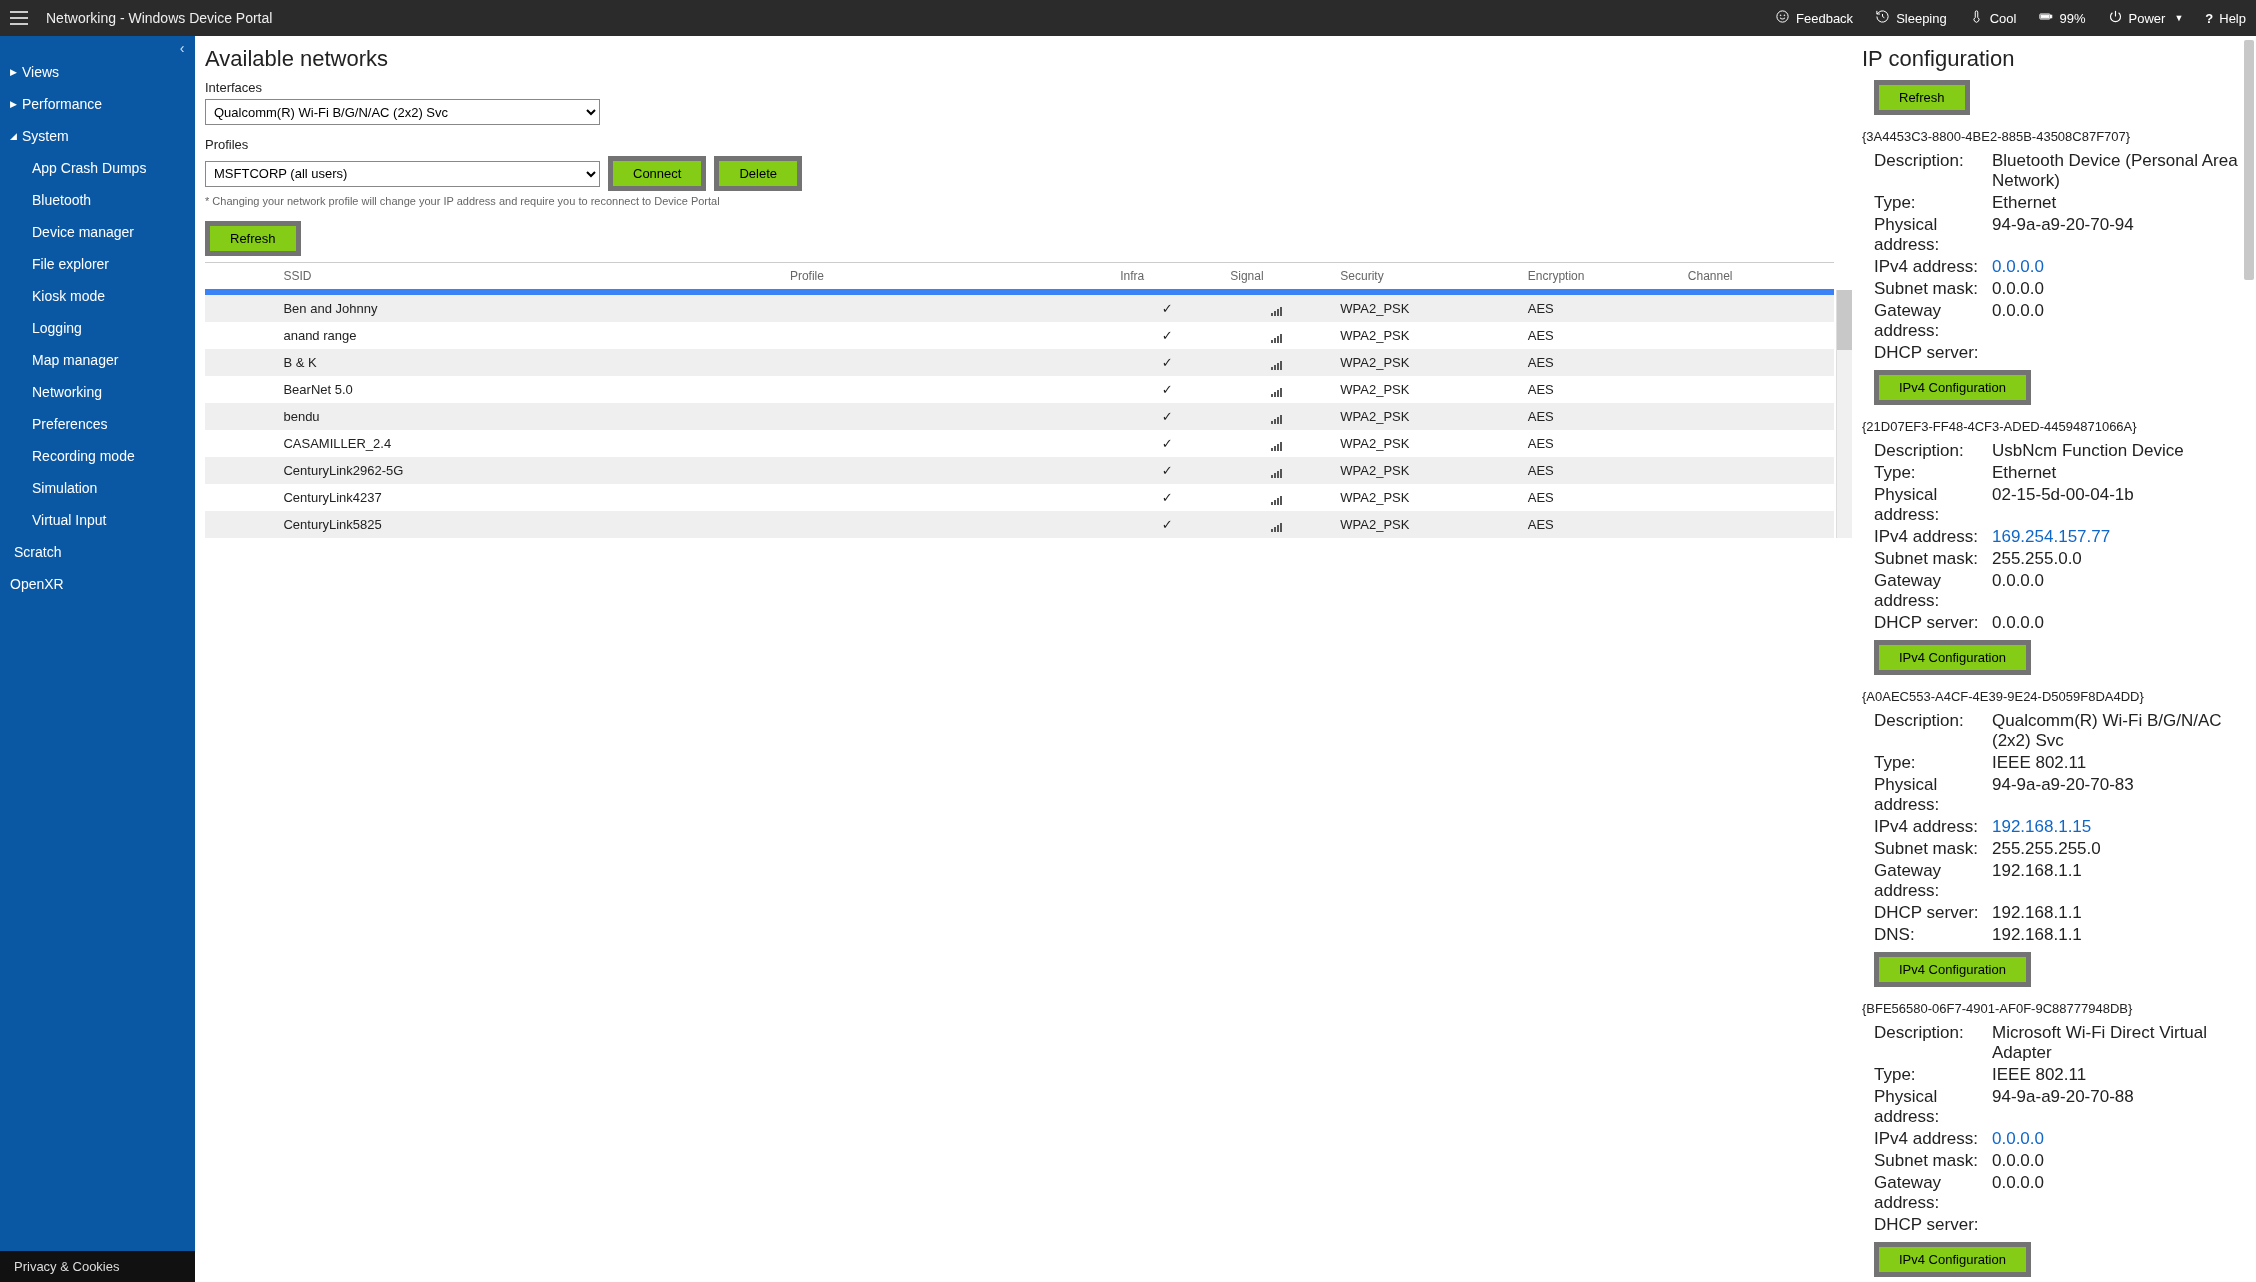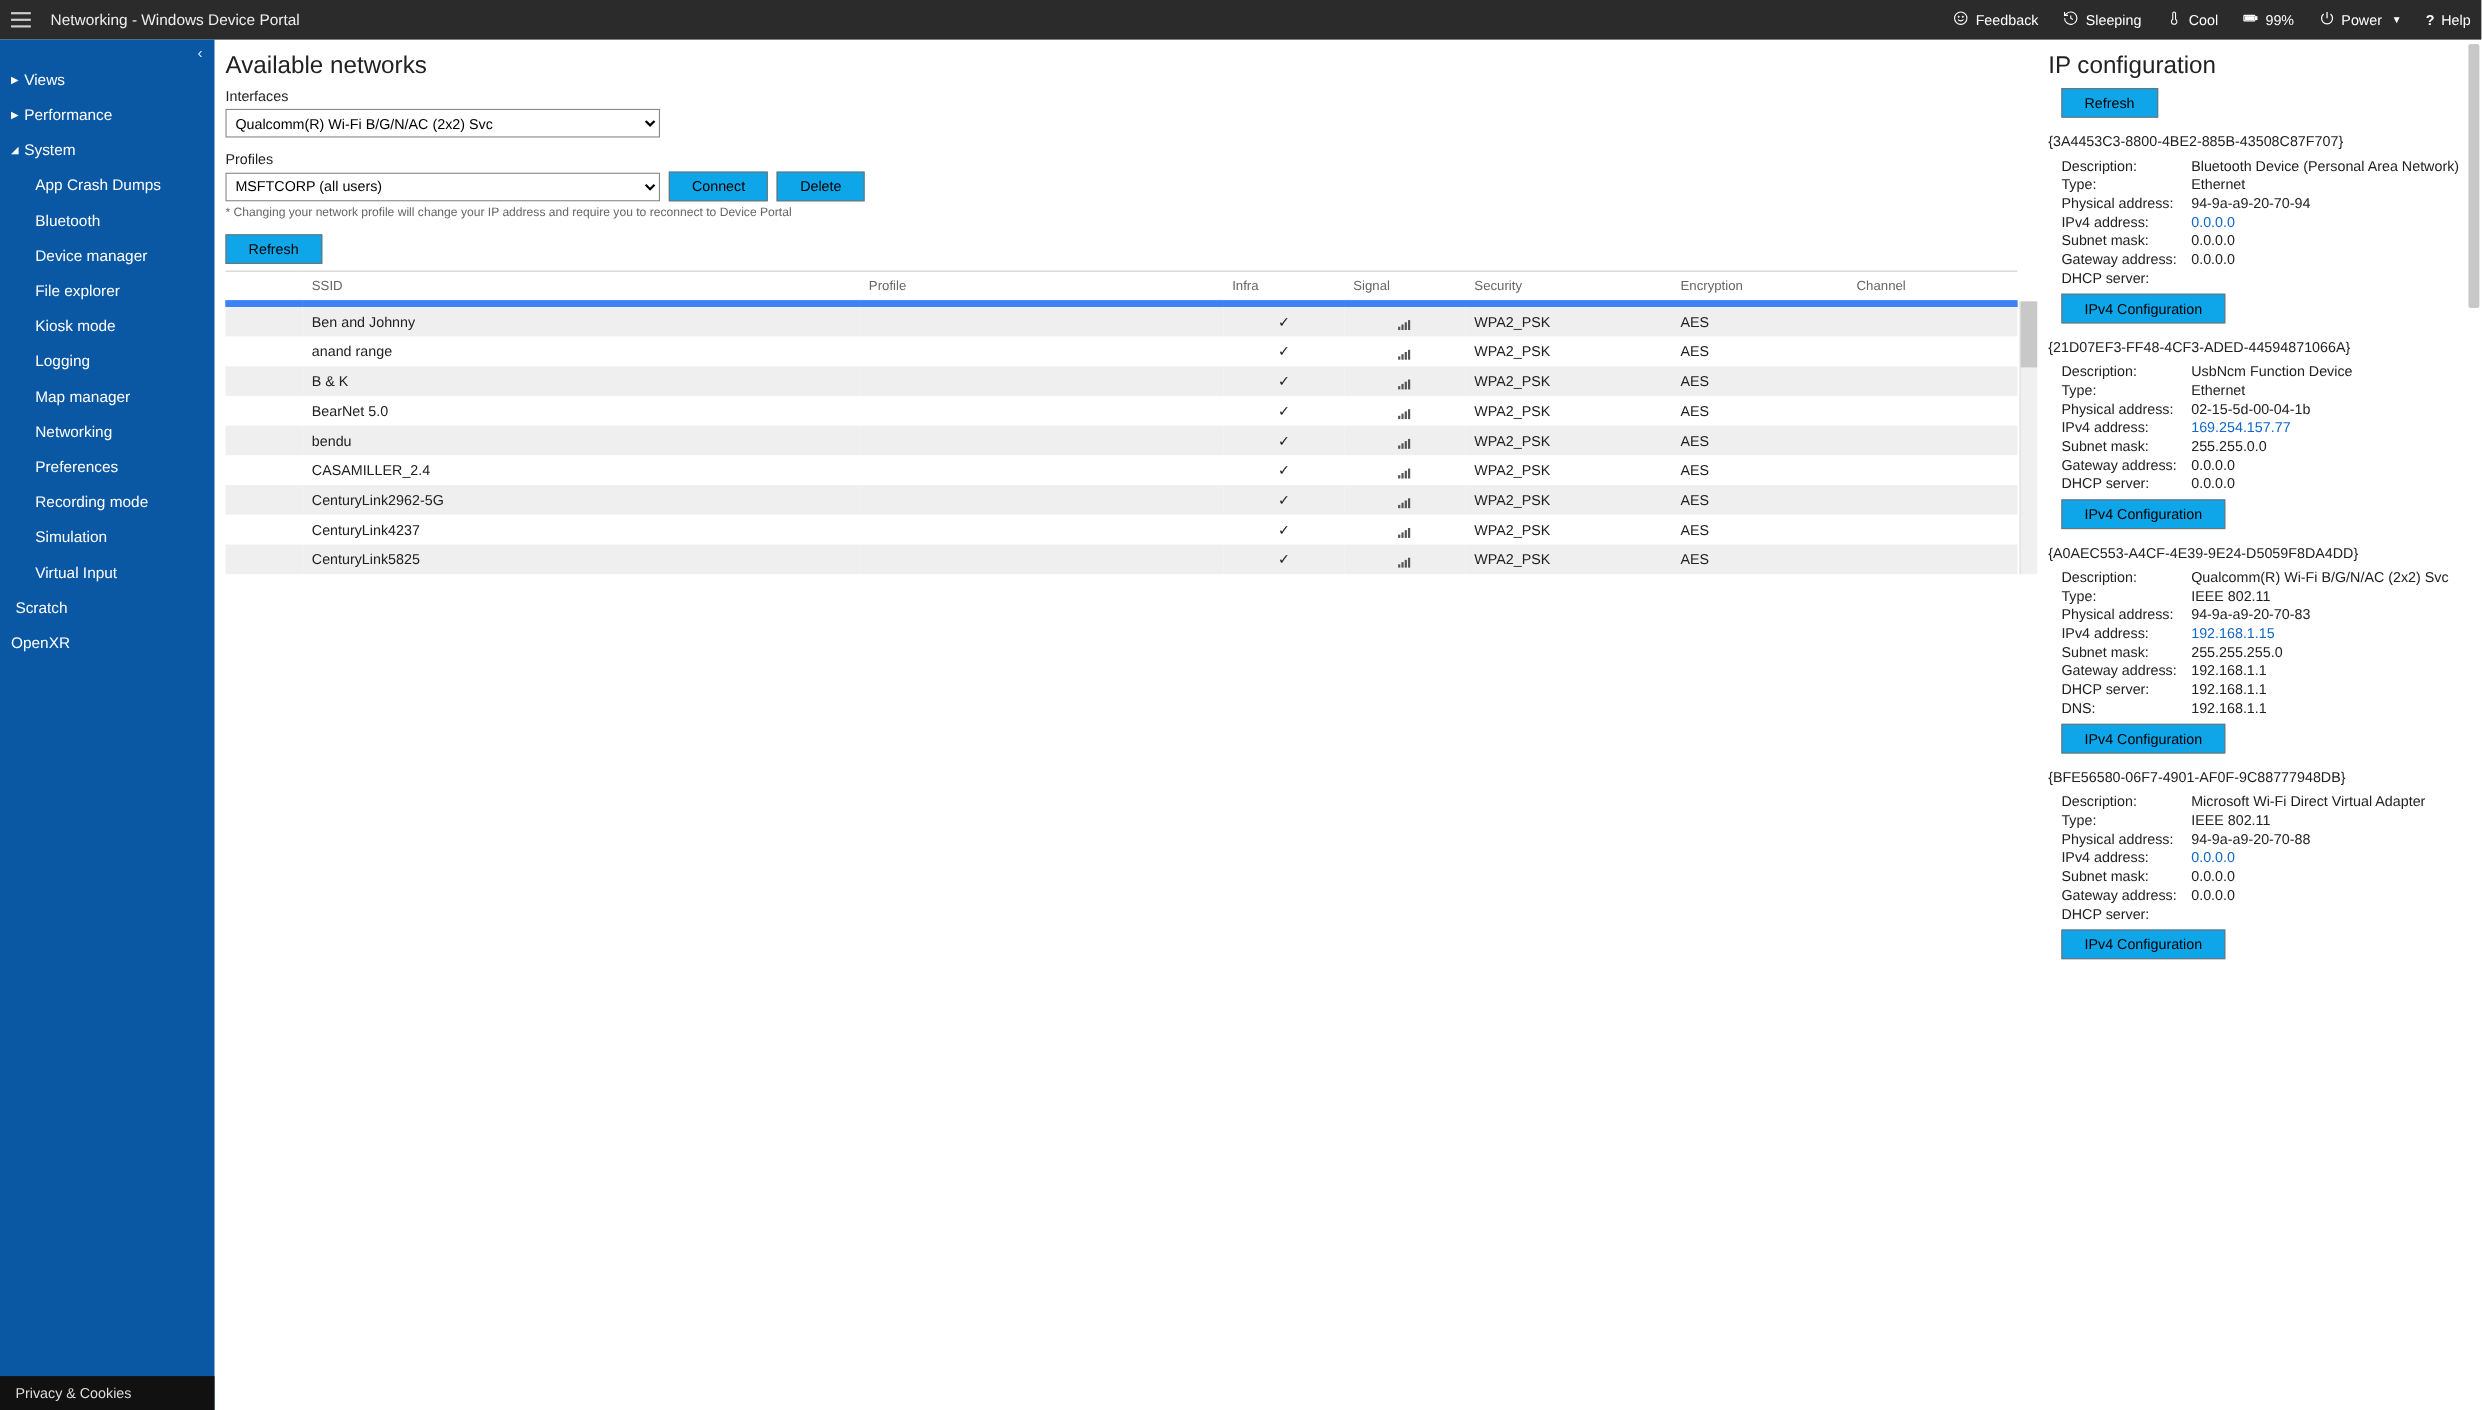--- a/index.html
+++ b/index.html
@@ -31,21 +31,21 @@
   
   .content { flex: 1; display: flex; min-width: 0; overflow: hidden; }
   .center { flex: 1; padding: 10px 22px 10px 10px; overflow: auto; min-width: 0; }
   .rightpane { width: 400px; padding: 10px 14px 10px 6px; overflow: auto; flex-shrink: 0; position: relative; }
 
   h1.pane-title { font-weight: 400; font-size: 22px; margin-bottom: 8px; }
 
   .field-label { font-size: 13px; margin: 6px 0 4px 0; }
   select.wide { width: 395px; height: 26px; font-size: 13px; padding: 2px 4px; border: 1px solid #888; background: #fff; }
   .profile-row { display: flex; align-items: center; gap: 8px; }
-  button.grey { background: #0ea5e9; border: 1px solid #737373; padding: 5px 20px; font-size: 13px; cursor: pointer; }
+  button.grey { background: #84cc16; border: 5px solid #737373; padding: 5px 20px; font-size: 13px; cursor: pointer; }
   .hint { font-size: 11px; color: #666; margin-top: 4px; }
 
   
   .net-wrapper { position: relative; margin-top: 6px; }
   table.networks { width: 100%; border-collapse: collapse; font-size: 13px; margin-top: 6px; }
   table.networks thead th { text-align: left; font-weight: 400; color: #666; font-size: 12px; padding: 6px 8px; border-bottom: 6px solid #3b82f6; border-top: 1px solid #ccc; }
   table.networks tbody td { padding: 6px 8px; }
   table.networks tbody tr:nth-child(odd) { background: #efefef; }
   table.networks tbody tr:nth-child(even) { background: #fff; }
   .col-blank { width: 32px; }
@@ -58,21 +58,21 @@
   .col-chan { width: 70px; }
   .check { text-align: center; }
   .signal-icon { display: inline-block; }
   .signal-icon span { display: inline-block; width: 2px; margin-right: 1px; background: #555; vertical-align: bottom; }
   .signal-icon span:nth-child(1){height:3px;} .signal-icon span:nth-child(2){height:5px;} .signal-icon span:nth-child(3){height:7px;} .signal-icon span:nth-child(4){height:9px;}
   .vscroll-fake { position: absolute; top: 28px; right: -18px; bottom: 0; width: 16px; background: #f0f0f0; border-left: 1px solid #ddd; }
   .vscroll-thumb { position: absolute; top: 0; width: 100%; height: 60px; background: #c8c8c8; }
 
   
   .adapter-guid { font-size: 13px; margin: 14px 0 6px 0; }
-  .kv { display: flex; font-size: 13px; padding: 1px 0 1px 12px; }
+  .kv { display: flex; font-size: 17px; padding: 1px 0 1px 12px; }
   .kv .k { width: 118px; color: #222; }
   .kv .v { flex: 1; }
   .kv .v.link { color: #1067c7; }
 
   .rp-scrolltrack { position: absolute; top: 4px; bottom: 4px; right: 2px; width: 10px; }
   .rp-thumb { position: absolute; top: 0; height: 240px; width: 100%; background: #c8c8c8; border-radius: 2px; }
 </style>
 </head>
 <body>
 

